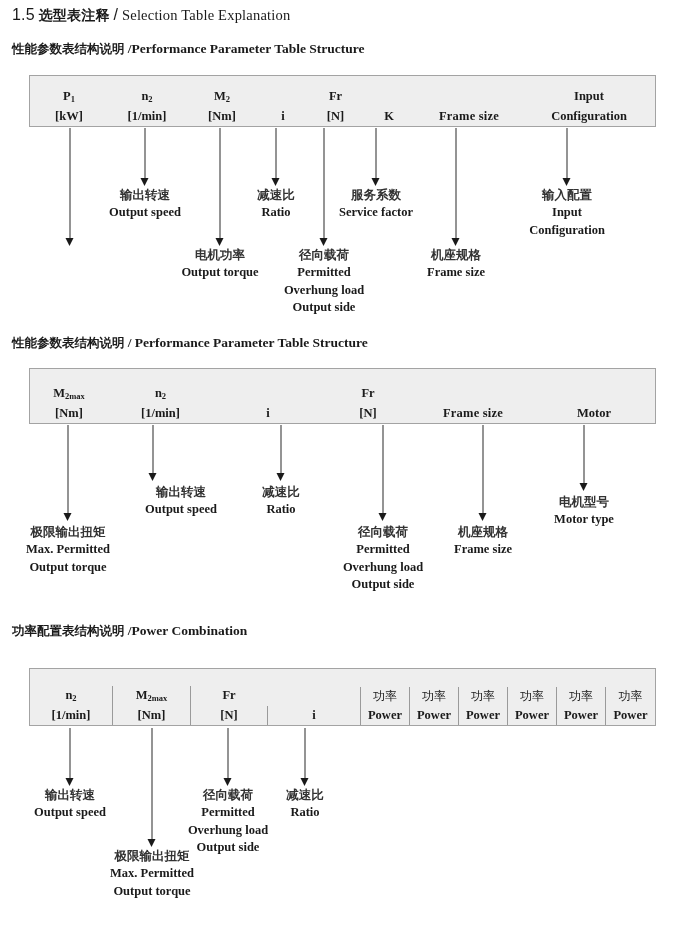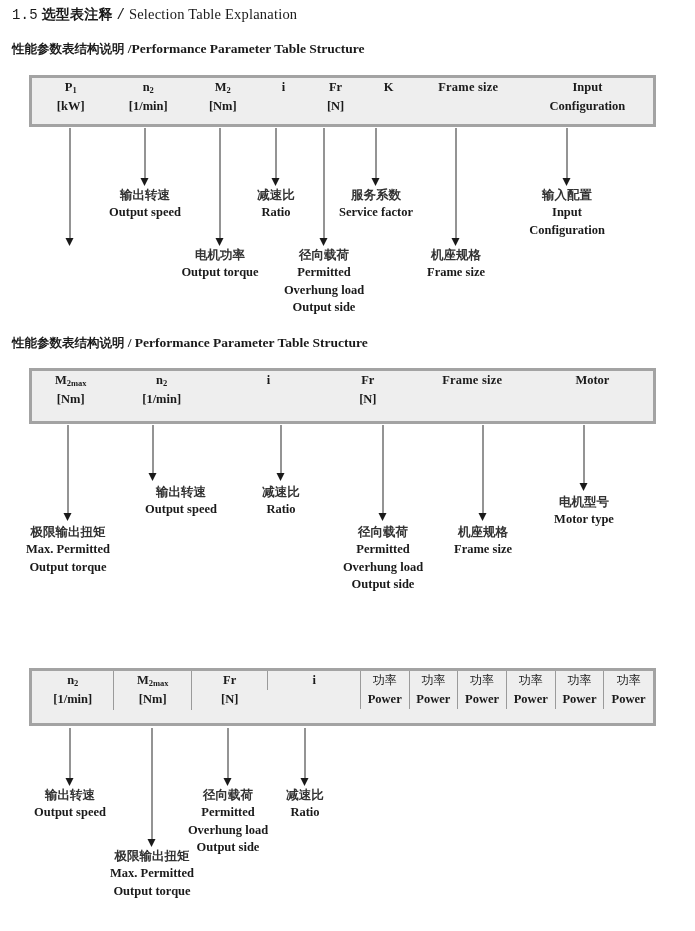--- a/index.html
+++ b/index.html
@@ -20,21 +20,21 @@
 
   
   .doc-title {
     position: absolute;
     left: 12px; top: 6px;
     font-size: 14.5px;
     white-space: nowrap;
     letter-spacing: .2px;
   }
   .doc-title .cn { font-family: "DejaVu Sans", sans-serif; font-weight: bold; font-size: 14px; }
-  .doc-title .num { font-family: Liberation Mono, monospace; font-size: 14px; }
+  .doc-title .num { font-family: Liberation Sans, sans-serif; font-size: 16px; }
   .doc-title .en { font-family: "Liberation Serif", serif; font-size: 14.5px; }
 
   .sec-head {
     position: absolute;
     left: 12px;
     font-size: 13px;
     white-space: nowrap;
   }
   .sec-head .cn {
     font-family: "DejaVu Sans", sans-serif;
@@ -45,23 +45,23 @@
     font-family: "Liberation Serif", serif;
     font-weight: bold;
     font-size: 13.5px;
   }
 
   
   .tbl {
     position: absolute;
     box-sizing: border-box;
     background: #eeeeee;
-    border: 3px solid #a3a3a3;
+    border: 1px solid #a3a3a3;
     display: flex;
-    align-items: flex-start;
+    align-items: flex-end;
   }
   .tbl .cell {
     box-sizing: border-box;
     display: flex;
     flex-direction: column;
     align-items: center;
     justify-content: center;
     text-align: center;
     line-height: 1.55;
     padding: 0 2px;
@@ -325,20 +325,24 @@
   </div>
   <div class="cap" style="left:483px; top:523px;">
     <span class="cn">机座规格</span>
     <span class="en">Frame size</span>
   </div>
   <div class="cap" style="left:584px; top:493px;">
     <span class="cn">电机型号</span>
     <span class="en">Motor type</span>
   </div>
 
+  <div class="sec-head" style="top:623px">
+    <span class="cn">功率配置表结构说明</span>
+    <span class="en">/</span><span class="en">Power Combination</span>
+  </div>
 
   <div class="tbl split" style="left:29px; top:668px; width:627px; height:58px;">
     <div class="cell" style="width:82px">
       <span class="l1"><span>n</span><sub>2</sub></span>
       <span class="l2">[1/min]</span>
     </div>
     <div class="cell" style="width:78px">
       <span class="l1"><span>M</span><sub>2max</sub></span>
       <span class="l2">[Nm]</span>
     </div>

